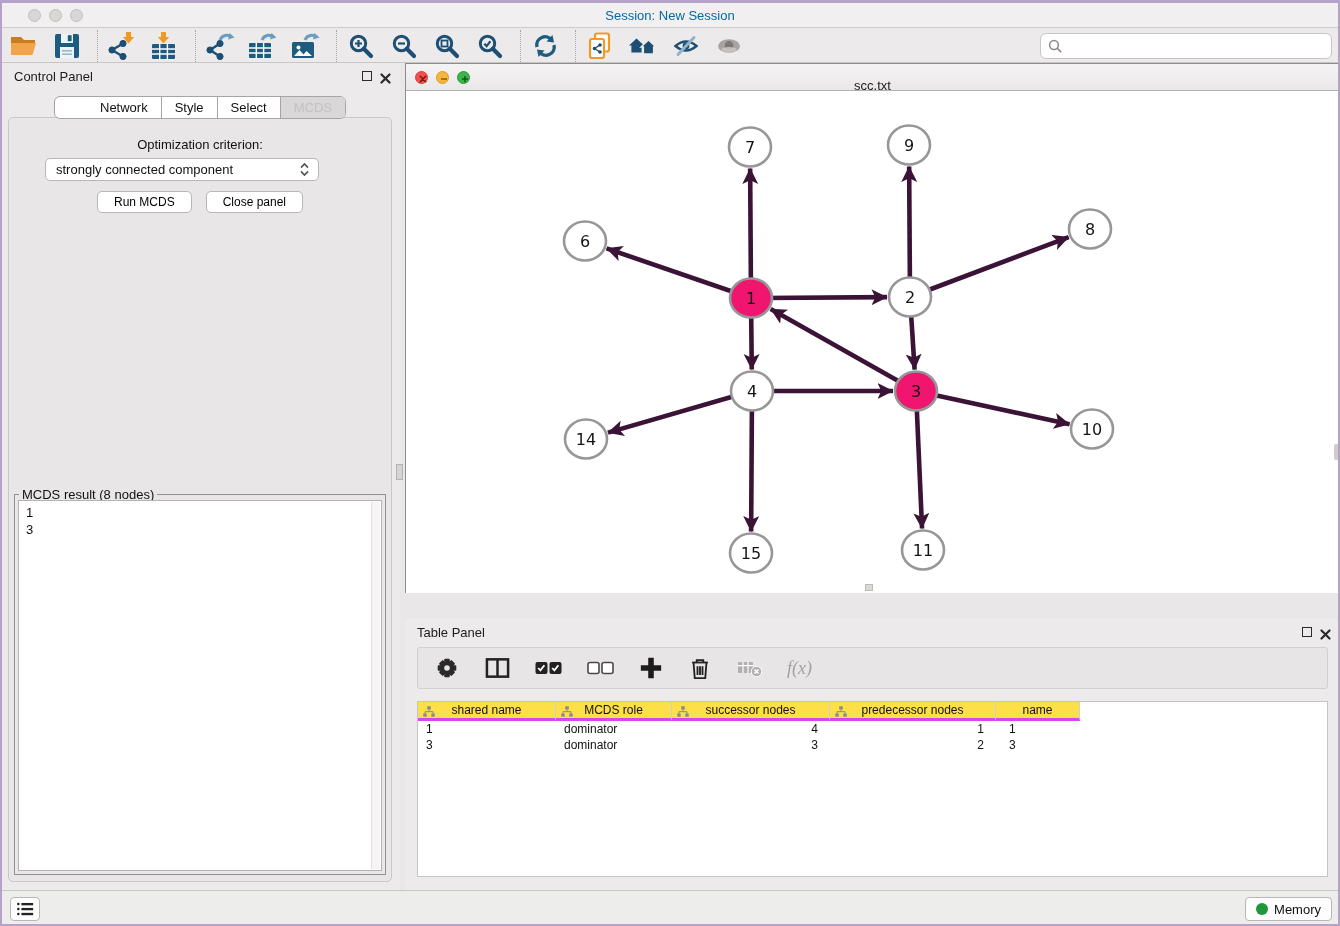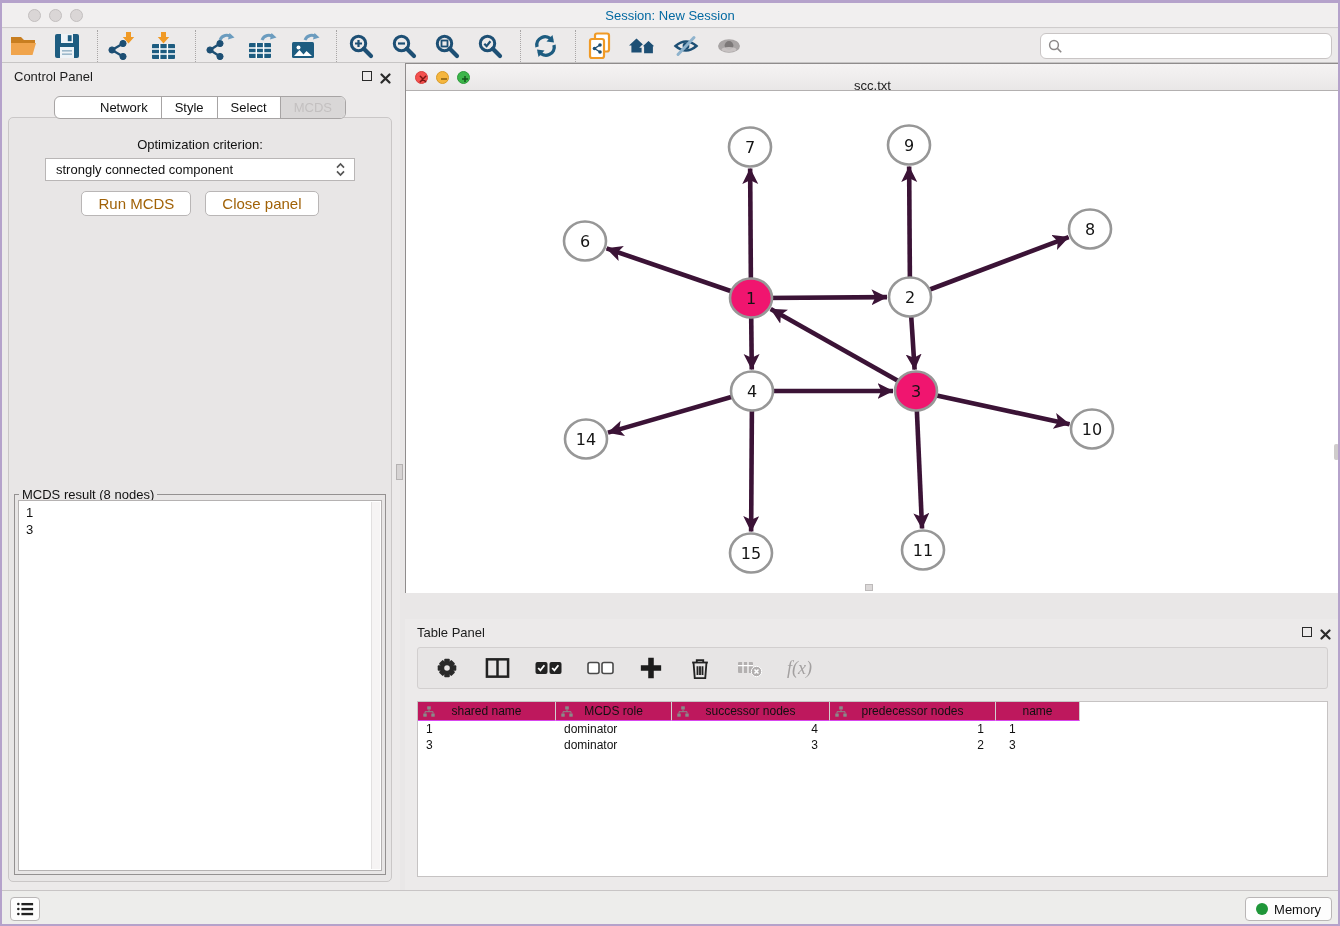--- a/index.html
+++ b/index.html
@@ -34,24 +34,24 @@
   .cp-float { left:362px; } .cp-close { left:380px; }
 
   .tabgroup { display:inline-flex; border:1px solid #a7a4a4; border-radius:6px; overflow:hidden; background:#fff; }
   .tabgroup .tab { padding:3px 13px; font-size:13px; color:#111; background:#fff; border-right:1px solid #a7a4a4; cursor:pointer; white-space:nowrap; }
   .tabgroup .tab:last-child { border-right:none; }
   .tabgroup .tab.active { background:#d9d7d7; color:#c3c0c0; }
   .cp-tabs { position:absolute; top:33px; left:50%; transform:translateX(-50%); z-index:2;padding-left:32px; }
 
   .cp-box { position:absolute; top:54px; left:8px; width:384px; height:765px; background:#e8e6e6; border:1px solid #cac7c7; border-radius:5px; }
   .opt-label { position:absolute; top:74px; left:0; width:100%; text-align:center; font-size:13px; color:#111; }
-  .criterion { position:absolute; top:95px; left:45px; width:310px; height:23px; background:#fff; border:1px solid #b9b6b6; border-radius:0; font-size:13px; color:#111; display:flex; align-items:center; padding:0 8px 0 10px; cursor:pointer; }
+  .criterion { position:absolute; top:95px; left:45px; width:274px; height:23px; background:#fff; border:1px solid #b9b6b6; border-radius:5px; font-size:13px; color:#111; display:flex; align-items:center; padding:0 8px 0 10px; cursor:pointer; }
   .criterion .lbl { flex:1; }
   .cp-btnrow { position:absolute; top:128px; left:0; width:400px; display:flex; justify-content:center; gap:14px; }
-  .btn { background:#fff; border:1px solid #b9b6b6; border-radius:5px; font-size:15px; color:#a16207; padding:3px 16px; cursor:pointer; font-family:"Liberation Sans",sans-serif; }
+  .btn { background:#fff; border:1px solid #b9b6b6; border-radius:5px; font-size:12px; color:#000000; padding:3px 16px; cursor:pointer; font-family:"Liberation Sans",sans-serif; }
 
   .mcds-fieldset { position:absolute; top:431px; left:14px; width:372px; height:381px; border:1px solid #949191; }
   .mcds-legend { position:absolute; top:-8px; left:4px; background:#e8e6e6; padding:0 3px; font-size:13px; color:#111; }
   .mcds-inner { position:absolute; top:5px; left:3px; right:3px; bottom:3px; background:#fff; border:1px solid #b5b2b2; font-size:13px; color:#111; padding:3px 0 0 7px; line-height:17px; }
   .mcds-scroll { position:absolute; top:1px; right:1px; bottom:1px; width:9px; background:#f6f4f4; border-left:1px solid #e2e0e0; }
 
   .v-splitter-handle { position:absolute; top:464px; left:396px; width:7px; height:16px; background:#d6d3d3; border:1px solid #b5b2b2; cursor:col-resize; }
 
   
   .net-window { position:absolute; top:63px; left:405px; width:935px; height:530px; background:#fff; border:1px solid #8f8c8c; }
@@ -69,21 +69,21 @@
 
   
   .table-panel { position:absolute; top:593px; left:405px; width:935px; height:297px; background:#eceaea;margin-top:26px; }
   .tp-float { left:897px; } .tp-close { left:915px; }
   .tp-toolbar { position:absolute; top:28px; left:12px; width:911px; height:42px; background:#e7e5e5; border:1px solid #d2cfcf; border-radius:3px; display:flex; align-items:center; padding-left:16px; gap:25px; }
   .tpi { display:flex; align-items:center; justify-content:center; cursor:pointer; }
   .fx { font-family:"Liberation Serif", serif; font-style:italic; font-size:18px; color:#a3a0a0; cursor:default; }
 
   .data-table { position:absolute; top:82px; left:12px; width:911px; height:176px; background:#fff; border:1px solid #c6c3c3; overflow:hidden; }
   .dt-header { display:flex; height:19px; }
-  .dt-hcell { background:#be185d; border-right:1px solid #d2cfcf; border-bottom:1px solid #d946ef; font-size:12px; color:#111; display:flex; align-items:center; justify-content:center; position:relative; }
+  .dt-hcell { background:#fde047; border-right:1px solid #d2cfcf; border-bottom:3px solid #d946ef; font-size:12px; color:#111; display:flex; align-items:center; justify-content:center; position:relative; }
   .dt-hcell .tree { position:absolute; left:5px; top:4px; }
   .dt-row { display:flex; height:16px; font-size:12px; color:#111; }
   .dt-cell { display:flex; align-items:center; }
   .c0{width:138px;} .c1{width:116px;} .c2{width:158px;} .c3{width:166px;} .c4{width:84px;}
   .al{ padding-left:8px; justify-content:flex-start; }
   .ar{ padding-right:12px; justify-content:flex-end; }
   .tp-tabs { position:absolute; top:271px; left:50%; transform:translateX(-50%); }
 
   
   .statusbar { position:absolute; top:890px; left:0; width:1340px; height:36px; background:#ededeb; border-top:1px solid #c8c5c5; }

